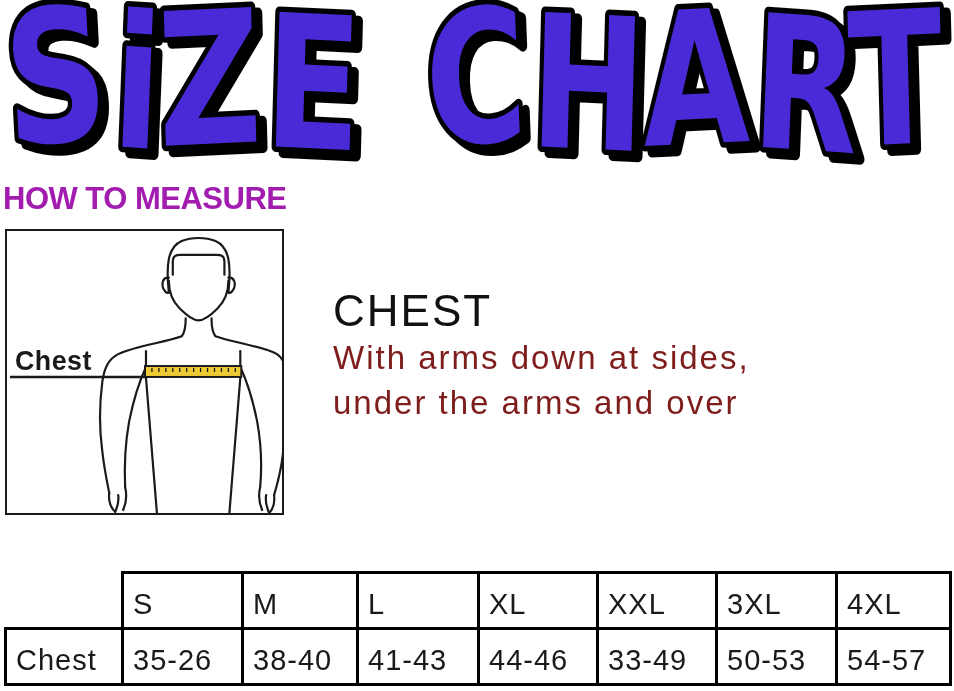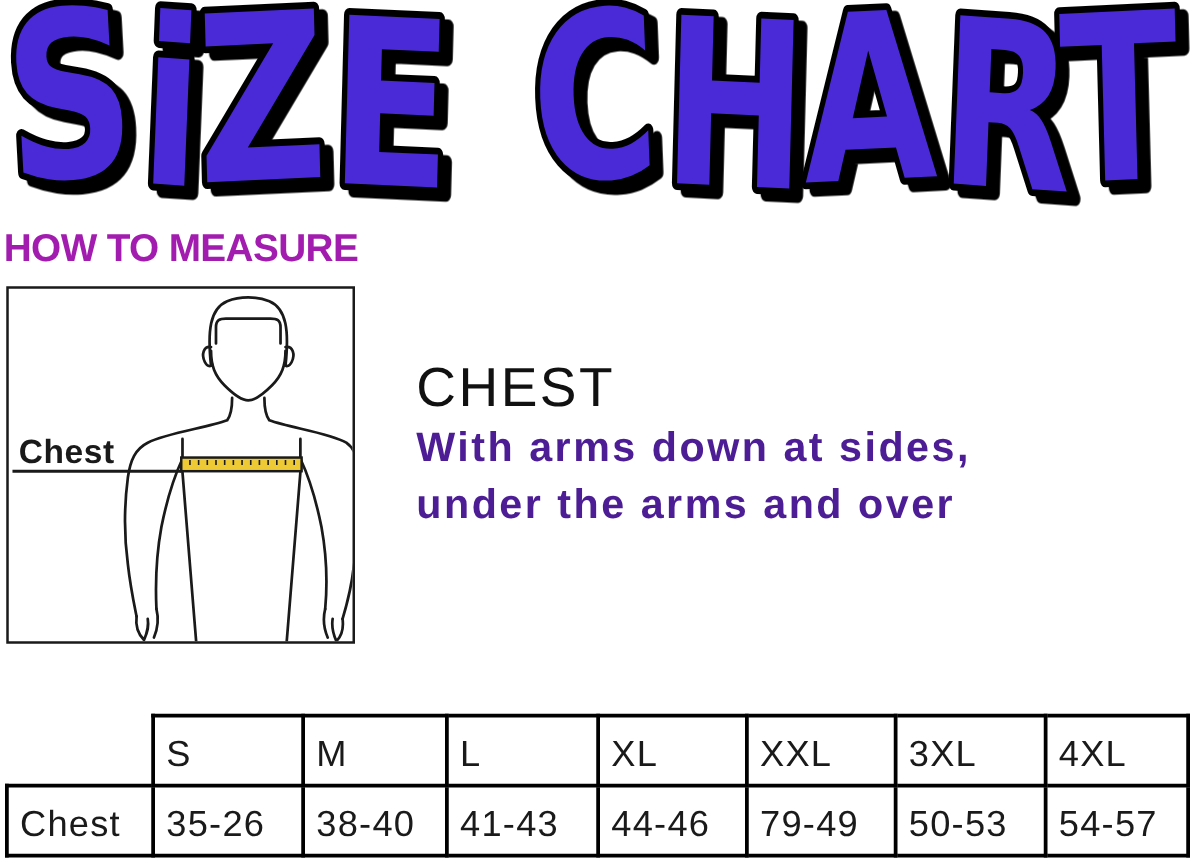--- a/index.html
+++ b/index.html
@@ -70,24 +70,24 @@
   }
   .instructions .heading {
     font-size: 44px;
     font-weight: normal;
     letter-spacing: 2px;
     line-height: 48px;
     color: #111111;
   }
   .instructions .line {
     font-size: 33px;
-    font-weight: bold;
+    font-weight: normal;
     letter-spacing: 2px;
     line-height: 45px;
-    color: #4c1d95;
+    color: #7f1d1d;
   }
   .instructions .line:first-of-type { margin-top: 5px; }
 
   
   .size-table {
     position: absolute;
     left: 4px;
     top: 571px;
     border-collapse: collapse;
     table-layout: fixed;
@@ -184,20 +184,20 @@
       <td>XXL</td>
       <td>3XL</td>
       <td>4XL</td>
     </tr>
     <tr>
       <td>Chest</td>
       <td>35-26</td>
       <td>38-40</td>
       <td>41-43</td>
       <td>44-46</td>
-      <td>79-49</td>
+      <td>33-49</td>
       <td>50-53</td>
       <td>54-57</td>
     </tr>
   </tbody>
     </table>
 
 </div>
 
 </body></html>

